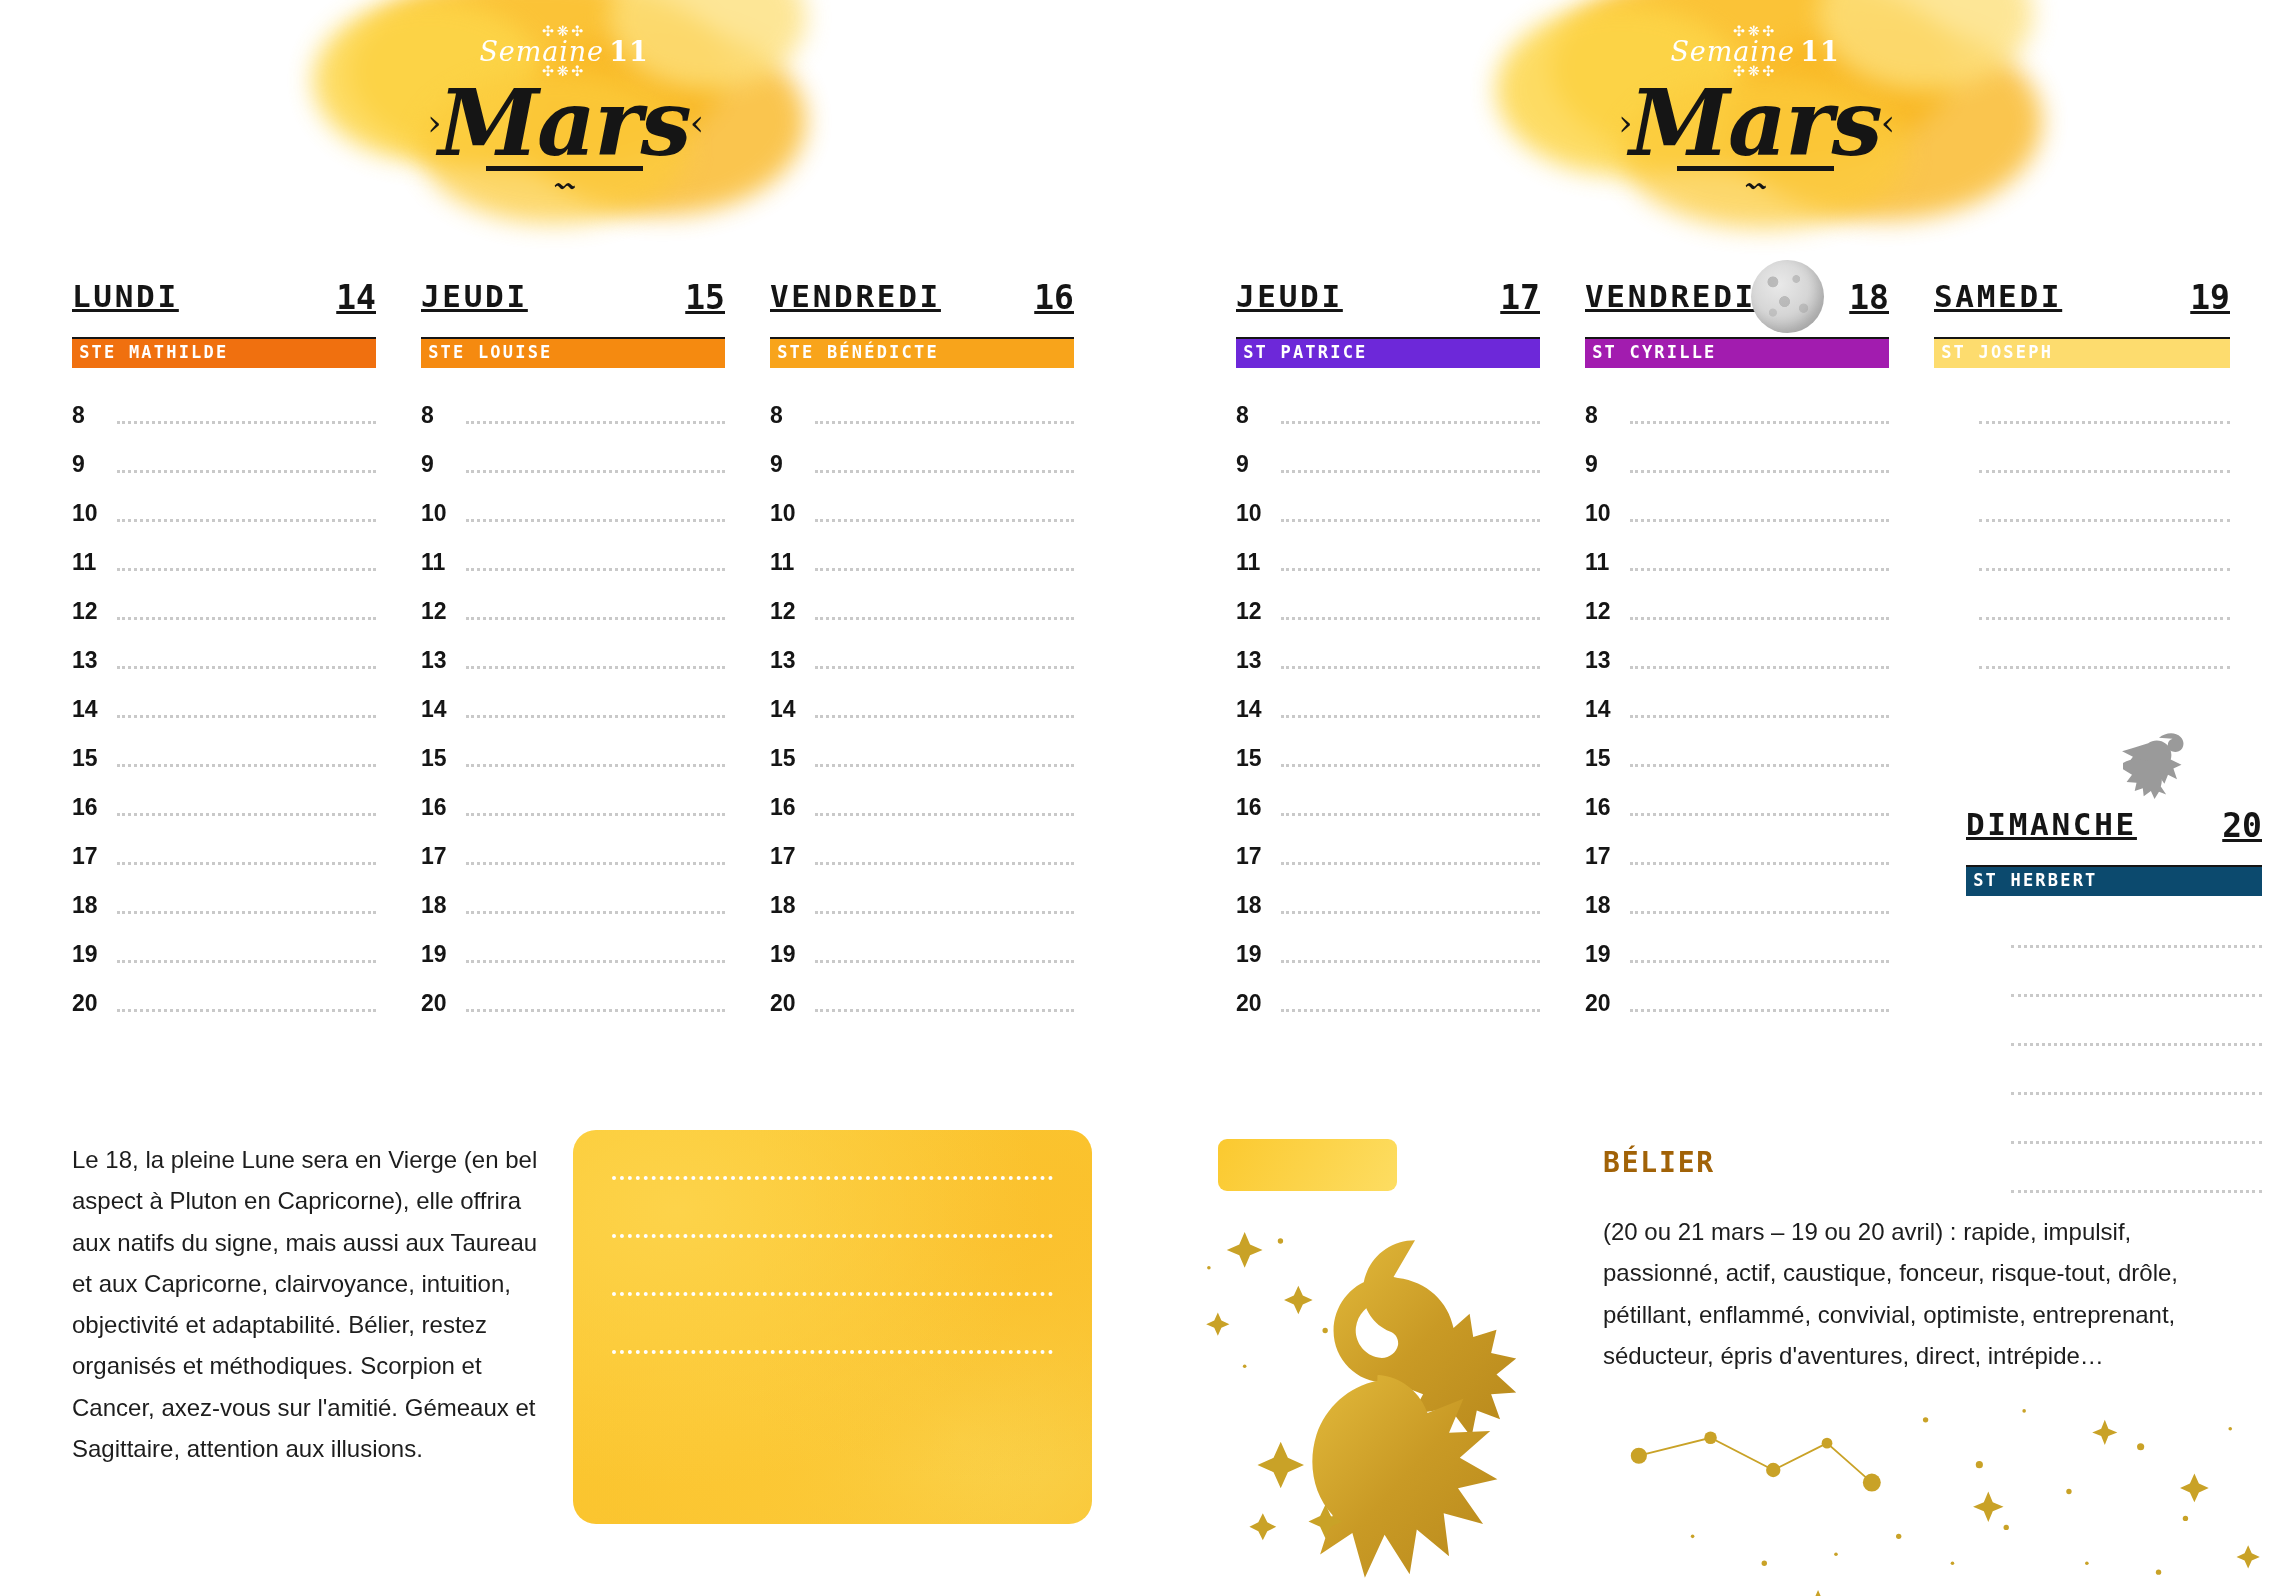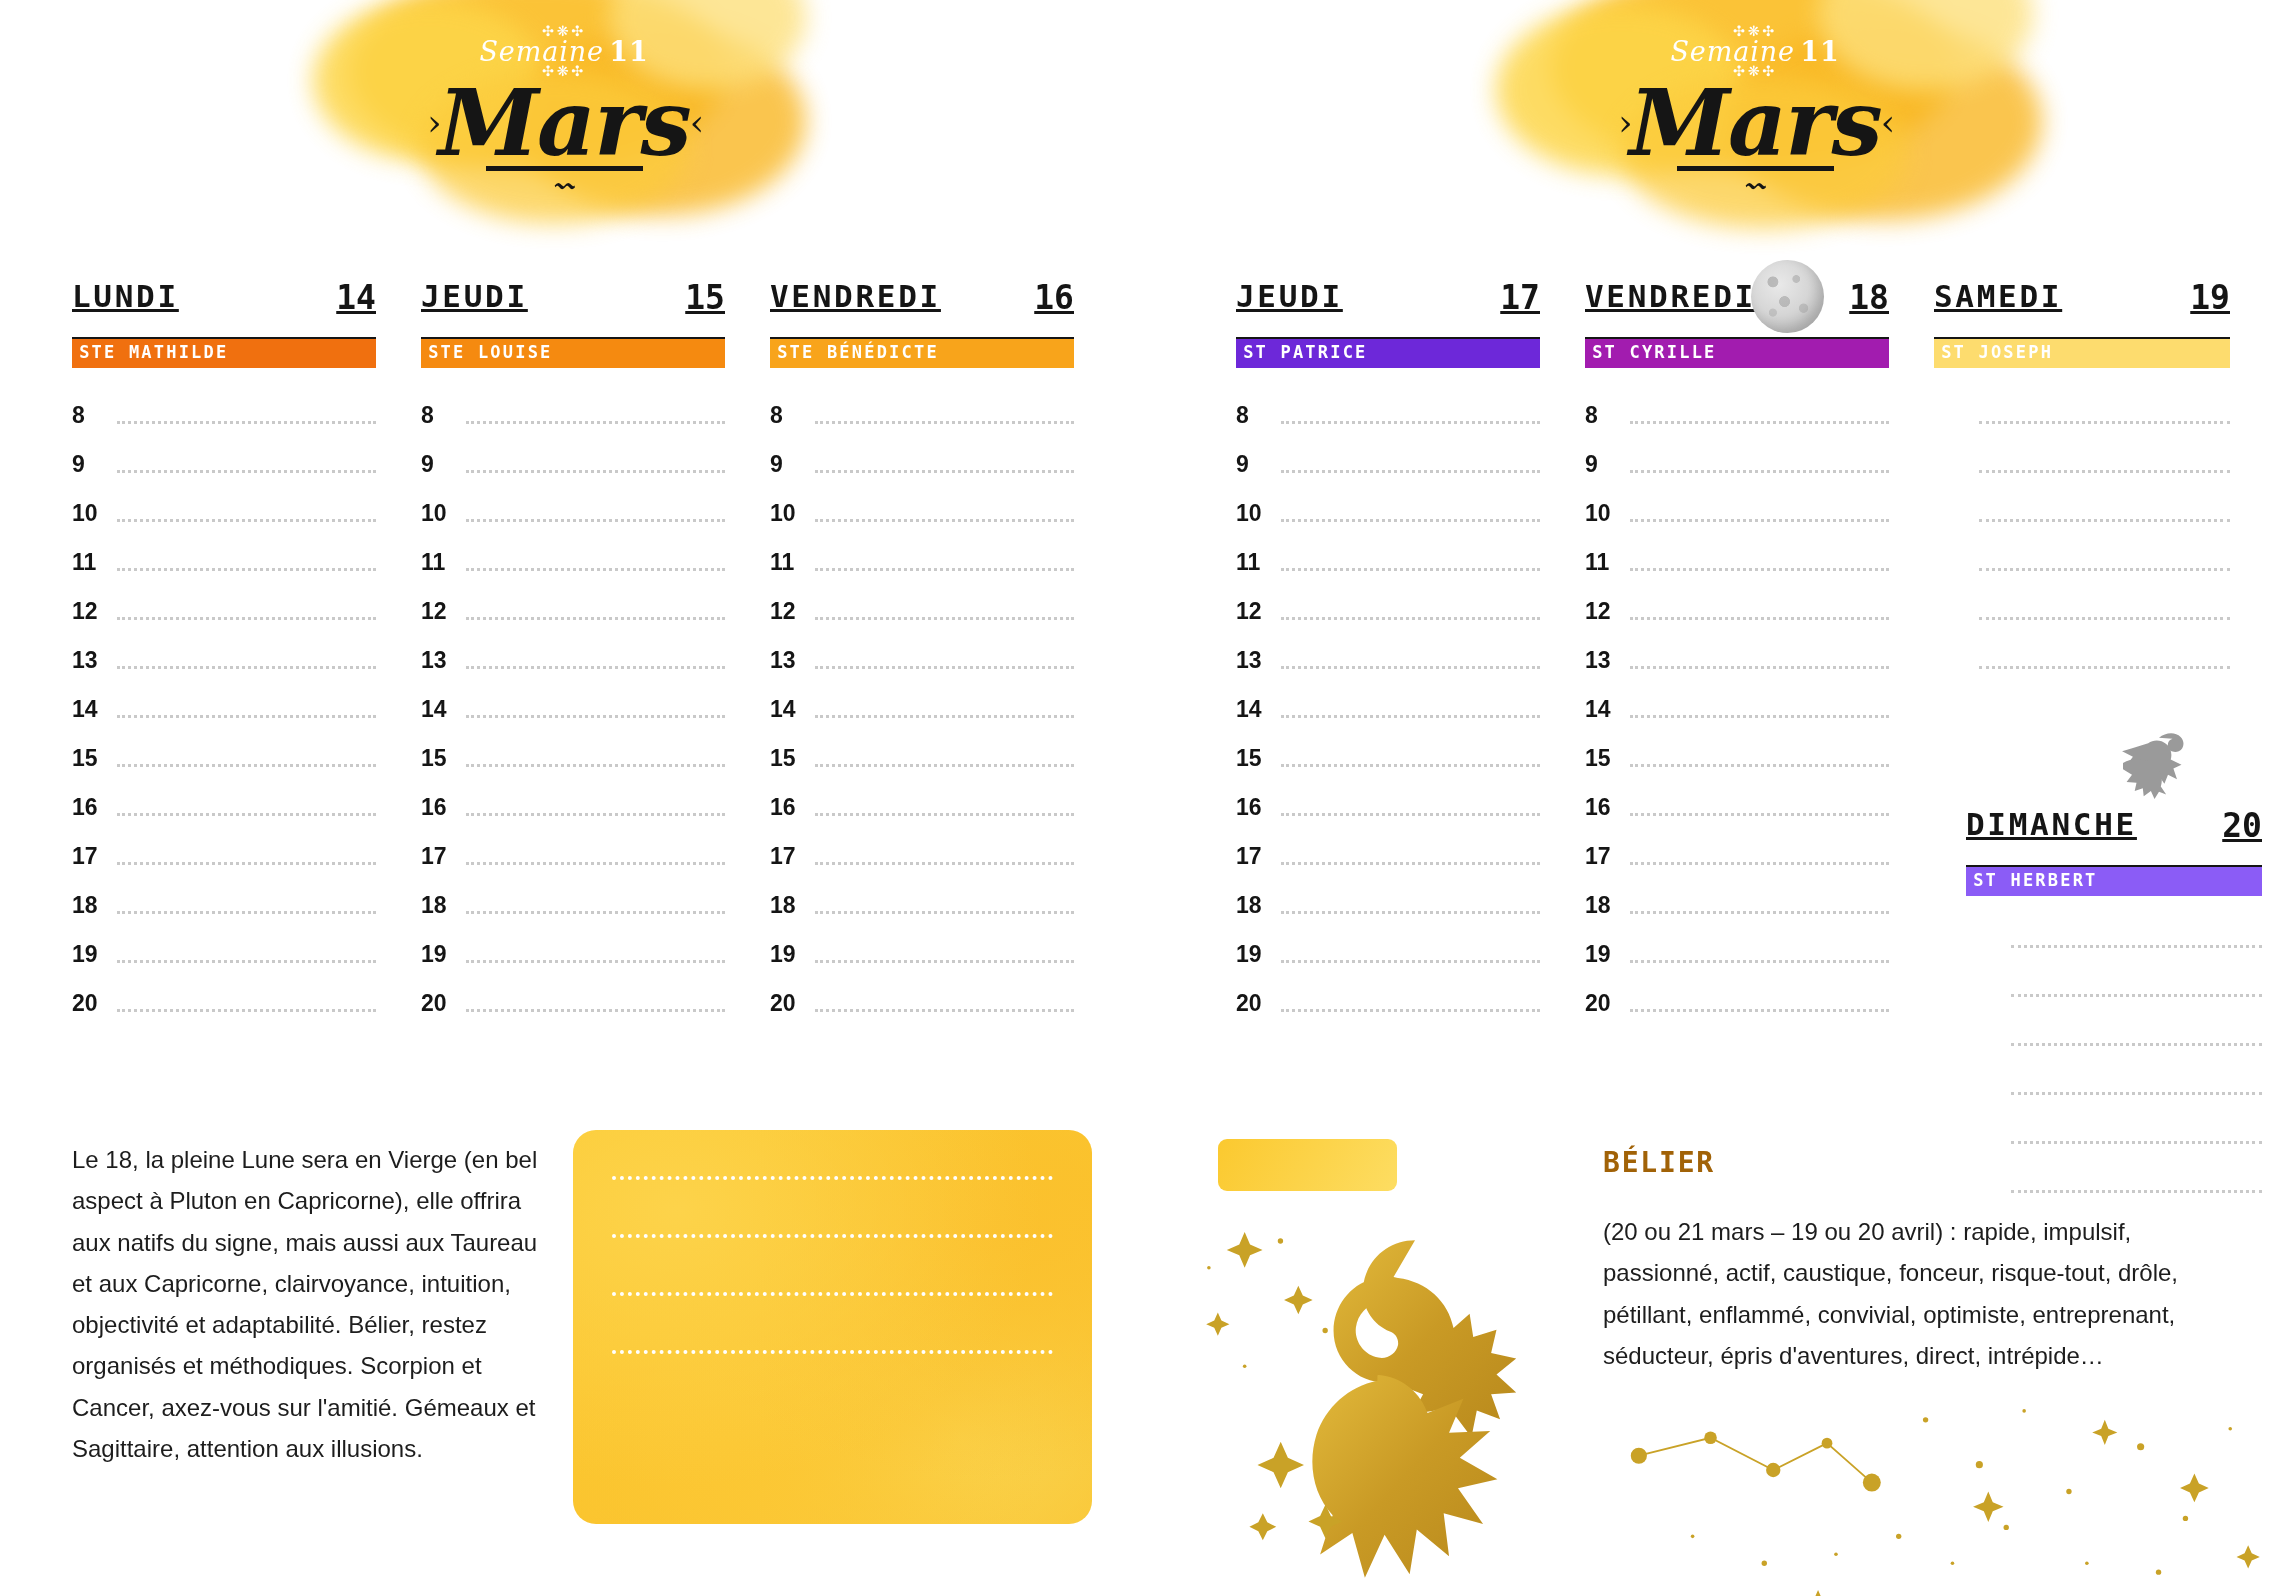--- a/index.html
+++ b/index.html
@@ -553,21 +553,21 @@
         <span class="h"></span>
         <span class="dots"></span>
       </div>
   </div>
 
   <div class="sunday" style="top:528px;">
     <div class="day-head">
       <span>DIMANCHE</span>
       <span class="dnum">20</span>
     </div>
-    <div class="saint" style="background:#8b5cf6;">ST HERBERT</div>
+    <div class="saint" style="background:#0c4a6e;">ST HERBERT</div>
     <div class="hours" style="margin-top:12.5px;">
       <div class="hourrow">
           <span class="h"></span>
           <span class="dots"></span>
         </div>
       <div class="hourrow">
           <span class="h"></span>
           <span class="dots"></span>
         </div>
       <div class="hourrow">

